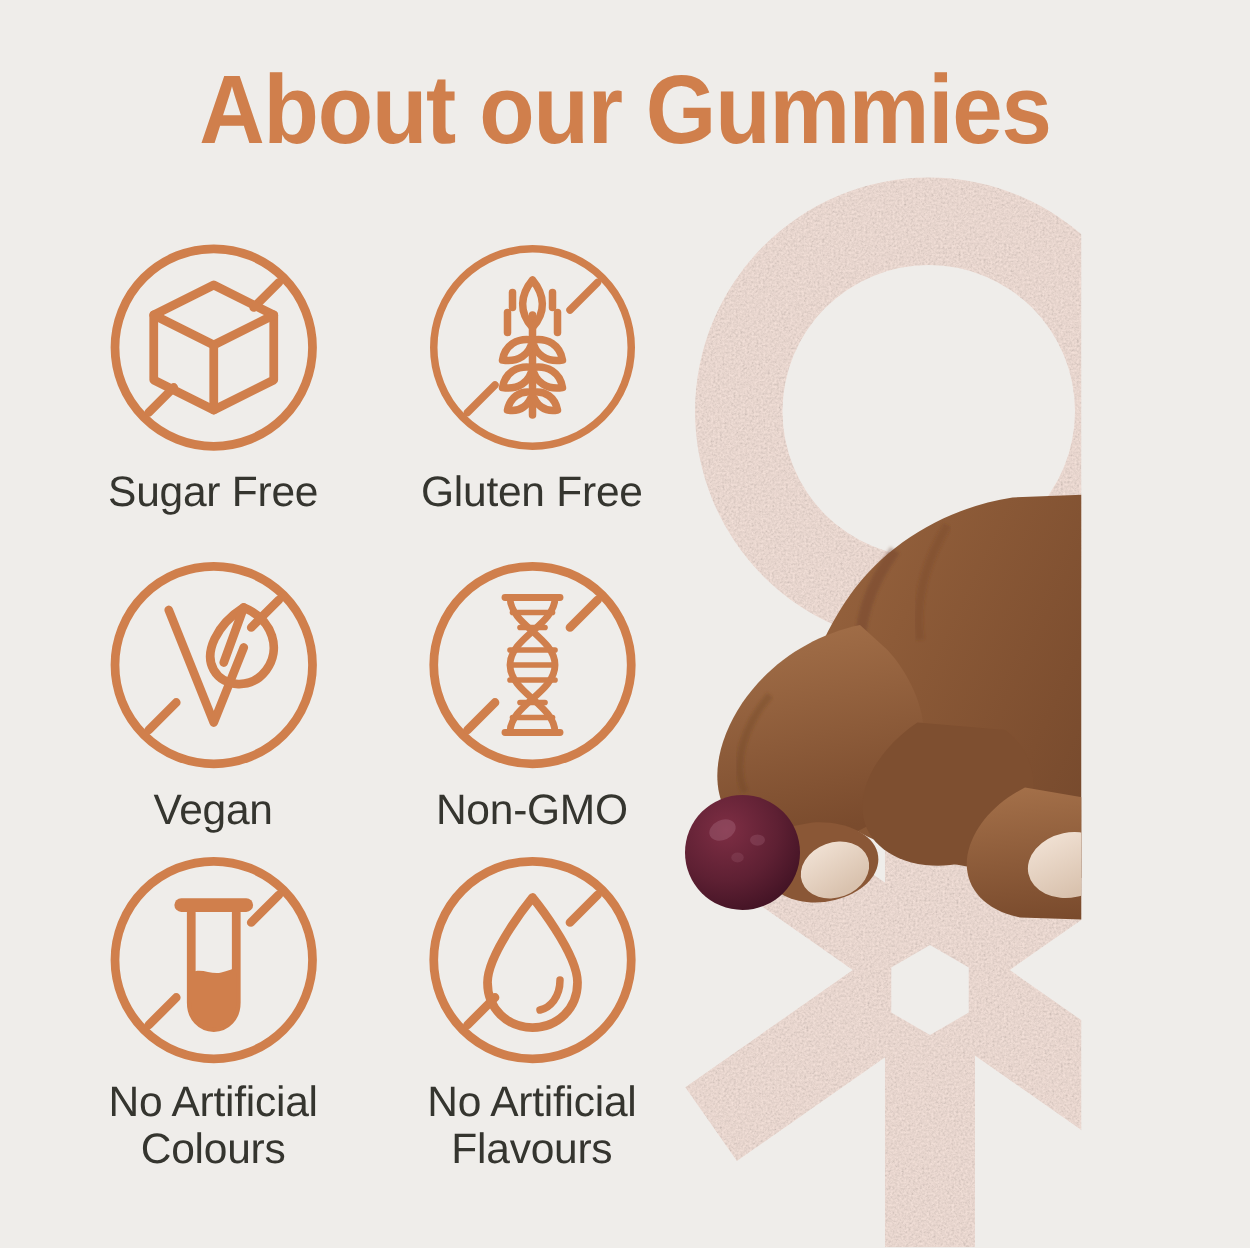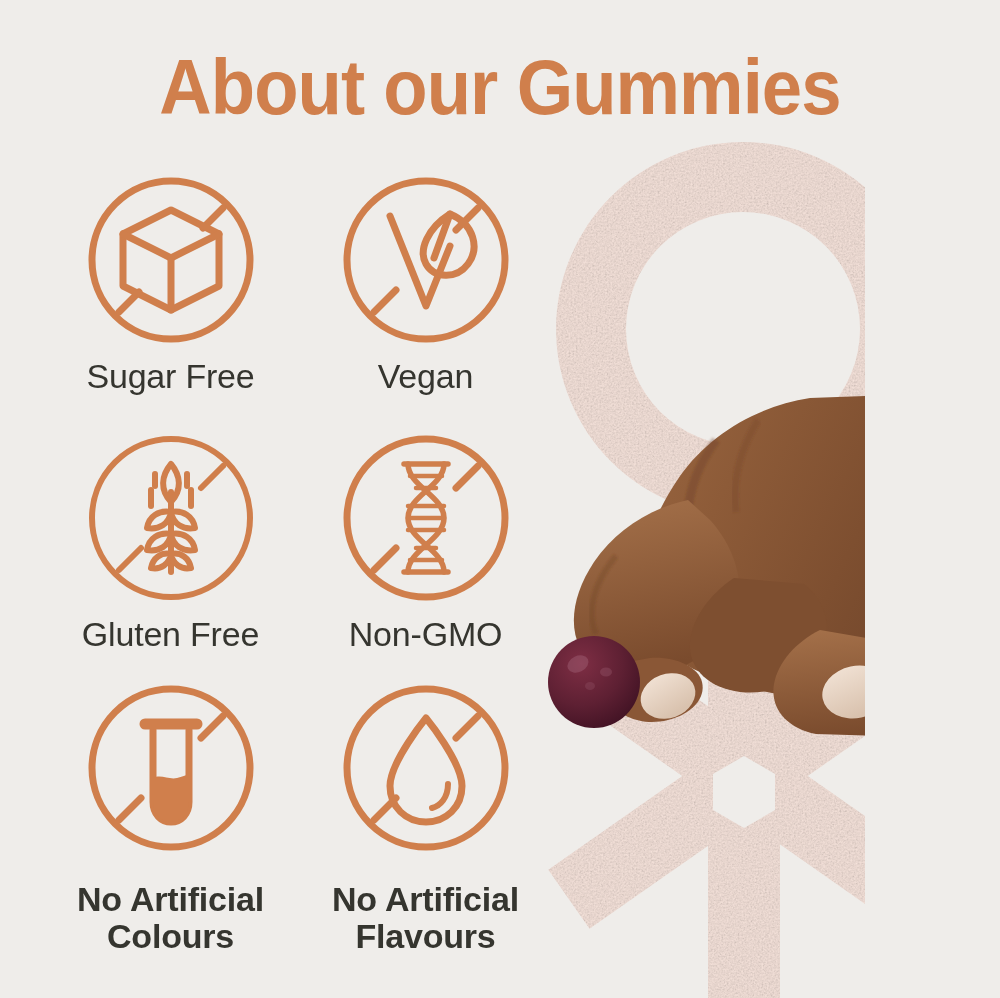--- a/index.html
+++ b/index.html
@@ -35,34 +35,34 @@
 
   
   .grid{
     position:absolute;left:48px;top:172px;
     width:500px;
     display:grid;
     grid-template-columns:1fr 1fr;
     grid-template-rows:258px 250px auto;
     column-gap:10px;
   }
-  .badge{display:flex;flex-direction:column;align-items:center;}
+  .badge{display:flex;flex-direction:column;align-items:center;justify-content:center;}
   .badge .ring{width:176px;height:176px;}
   .badge .ring svg{display:block;width:176px;height:176px;}
   .badge .cap{
     margin-top:10px;
     color:#35352F;
     font-size:34px;
     font-weight:400;
     line-height:1.08;
     text-align:center;
     letter-spacing:-0.2px;
     white-space:pre-line;
   }
-  .r3 .cap{margin-top:25px;font-weight:bold;}
+  .r3 .cap{margin-top:8px;}
 </style>
 </head>
 <body>
 
 <div id="stage">
 
   <div class="bg-art">
     <svg viewBox="0 0 470 878" xmlns="http://www.w3.org/2000/svg">
       <defs>
         <filter id="grain" x="-10%" y="-10%" width="120%" height="120%">
@@ -181,37 +181,20 @@
           <path d="M88,38 L136,62 L136,114 L88,138 L40,114 L40,62 Z"></path>
           <path d="M40,62 L88,86 L136,62"></path>
           <path d="M88,86 L88,138"></path>
         </svg>
       </div>
       <div class="cap">Sugar Free</div>
     </div>
 
     <div class="badge">
       <div class="ring">
-        <svg viewBox="0 0 176 176" xmlns="http://www.w3.org/2000/svg" fill="none" stroke="#D07F4C" stroke-width="7" stroke-linecap="round" stroke-linejoin="round">
-          <circle cx="88" cy="88" r="79"></circle>
-          <line x1="36" y1="140" x2="58" y2="118"></line>
-          <line x1="118" y1="58" x2="140" y2="36"></line>
-
-          <path d="M52,44 L88,134 L112,74"></path>
-
-          <path d="M112,42 C136,52 142,76 130,92 C118,108 96,106 88,92
-                   C80,78 90,56 112,42 Z"></path>
-          <path d="M112,42 L96,86"></path>
-        </svg>
-      </div>
-      <div class="cap">Vegan</div>
-    </div>
-
-    <div class="badge">
-      <div class="ring">
         <svg viewBox="0 0 176 176" xmlns="http://www.w3.org/2000/svg" fill="none" stroke="#D07F4C" stroke-width="6" stroke-linecap="round" stroke-linejoin="round">
           <circle cx="88" cy="88" r="79"></circle>
           <line x1="36" y1="140" x2="58" y2="118"></line>
           <line x1="118" y1="58" x2="140" y2="36"></line>
 
           <line x1="88" y1="62" x2="88" y2="142"></line>
 
           <path d="M88,34 C98,46 99,60 88,72 C77,60 78,46 88,34 Z"></path>
 
           <path d="M72,44 L72,56"></path>
@@ -221,20 +204,37 @@
 
           <path d="M88,82 C76,80 66,86 64,98 C76,100 86,94 88,82 Z"></path>
           <path d="M88,82 C100,80 110,86 112,98 C100,100 90,94 88,82 Z"></path>
           <path d="M88,104 C76,102 66,108 64,120 C76,122 86,116 88,104 Z"></path>
           <path d="M88,104 C100,102 110,108 112,120 C100,122 90,116 88,104 Z"></path>
           <path d="M88,124 C78,122 70,128 68,138 C78,140 86,134 88,124 Z"></path>
           <path d="M88,124 C98,122 106,128 108,138 C98,140 90,134 88,124 Z"></path>
         </svg>
       </div>
       <div class="cap">Gluten Free</div>
+    </div>
+
+    <div class="badge">
+      <div class="ring">
+        <svg viewBox="0 0 176 176" xmlns="http://www.w3.org/2000/svg" fill="none" stroke="#D07F4C" stroke-width="7" stroke-linecap="round" stroke-linejoin="round">
+          <circle cx="88" cy="88" r="79"></circle>
+          <line x1="36" y1="140" x2="58" y2="118"></line>
+          <line x1="118" y1="58" x2="140" y2="36"></line>
+
+          <path d="M52,44 L88,134 L112,74"></path>
+
+          <path d="M112,42 C136,52 142,76 130,92 C118,108 96,106 88,92
+                   C80,78 90,56 112,42 Z"></path>
+          <path d="M112,42 L96,86"></path>
+        </svg>
+      </div>
+      <div class="cap">Vegan</div>
     </div>
 
     <div class="badge">
       <div class="ring">
         <svg viewBox="0 0 176 176" xmlns="http://www.w3.org/2000/svg" fill="none" stroke="#D07F4C" stroke-width="7" stroke-linecap="round" stroke-linejoin="round">
           <circle cx="88" cy="88" r="79"></circle>
           <line x1="36" y1="140" x2="58" y2="118"></line>
           <line x1="118" y1="58" x2="140" y2="36"></line>
           <g stroke-width="5.5">
 

